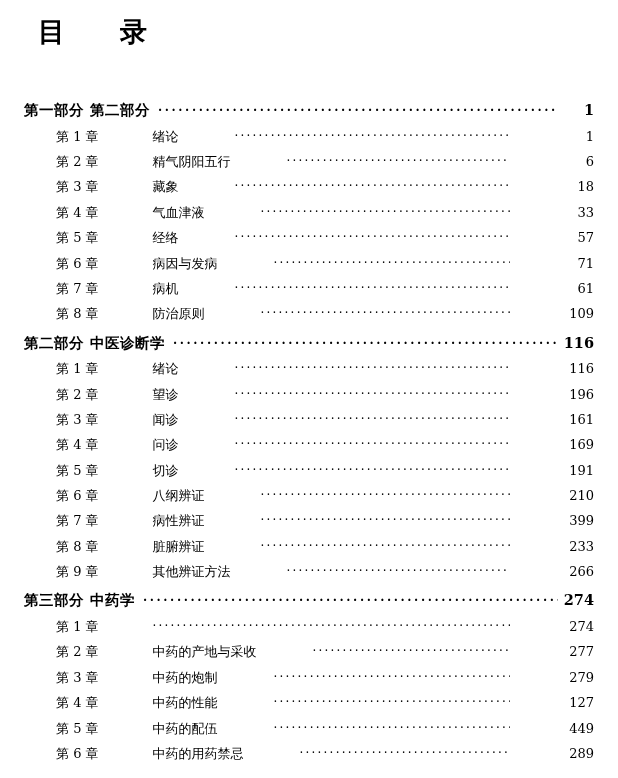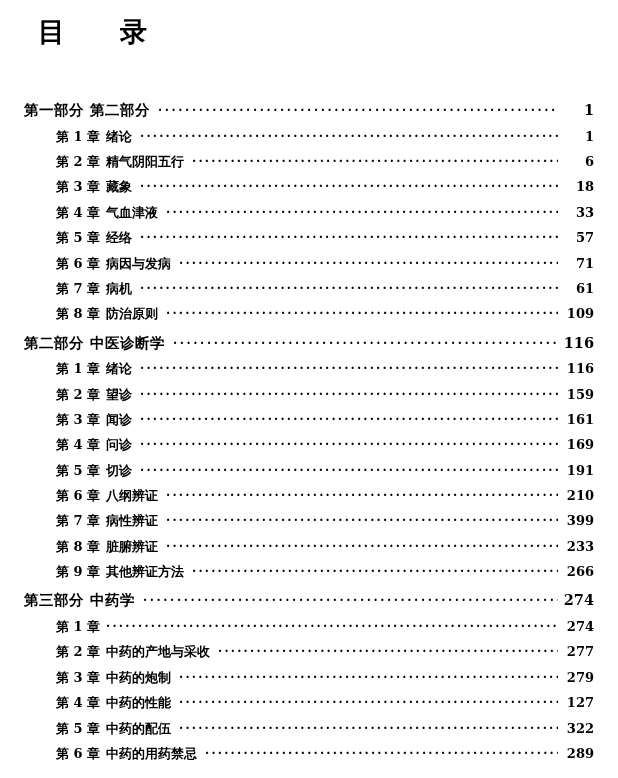--- a/index.html
+++ b/index.html
@@ -57,23 +57,24 @@
     padding-right: 6px;
     letter-spacing: 0.5px;
   }
   .part-row .name {
     white-space: nowrap;
     padding-right: 8px;
     letter-spacing: 0.5px;
   }
   .chapter-row {
     font-family: "DejaVu Serif", "Liberation Serif", serif;
-    font-weight: bold;
+    font-weight: normal;
     font-size: 13px;
     padding: 6.2px 0 6.2px 0;
+    gap: 48px;
   }
   .chapter-row .label {
     white-space: nowrap;
     padding-left: 32px;
     padding-right: 6px;
   }
   .chapter-row .name {
     white-space: nowrap;
     padding-right: 8px;
   }
@@ -176,21 +177,21 @@
       <div class="row chapter-row">
         <span class="label">第 1 章</span>
         <span class="name">绪论</span>
         <span class="dots">·······························································································································</span>
         <span class="page-num">116</span>
       </div>
       <div class="row chapter-row">
         <span class="label">第 2 章</span>
         <span class="name">望诊</span>
         <span class="dots">·······························································································································</span>
-        <span class="page-num">159</span>
+        <span class="page-num">196</span>
       </div>
       <div class="row chapter-row">
         <span class="label">第 3 章</span>
         <span class="name">闻诊</span>
         <span class="dots">·······························································································································</span>
         <span class="page-num">161</span>
       </div>
       <div class="row chapter-row">
         <span class="label">第 4 章</span>
         <span class="name">问诊</span>
@@ -257,21 +258,21 @@
       <div class="row chapter-row">
         <span class="label">第 4 章</span>
         <span class="name">中药的性能</span>
         <span class="dots">·······························································································································</span>
         <span class="page-num">127</span>
       </div>
       <div class="row chapter-row">
         <span class="label">第 5 章</span>
         <span class="name">中药的配伍</span>
         <span class="dots">·······························································································································</span>
-        <span class="page-num">322</span>
+        <span class="page-num">449</span>
       </div>
       <div class="row chapter-row">
         <span class="label">第 6 章</span>
         <span class="name">中药的用药禁忌</span>
         <span class="dots">·······························································································································</span>
         <span class="page-num">289</span>
       </div>
 
     </div>
 

